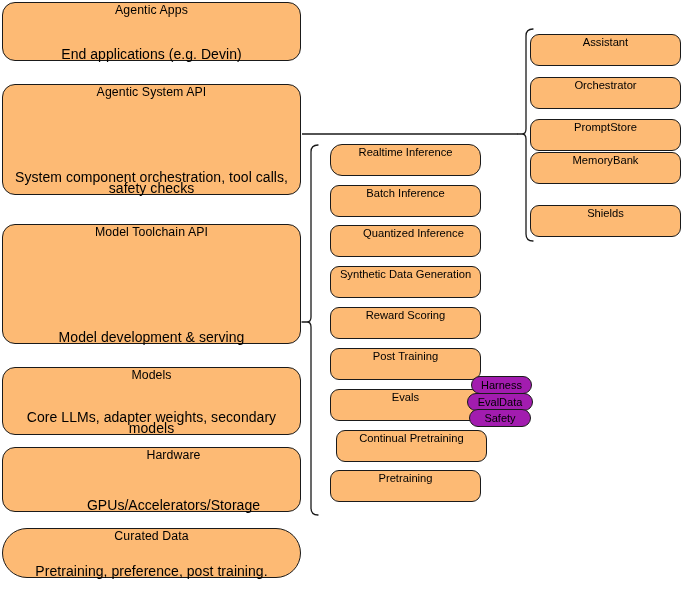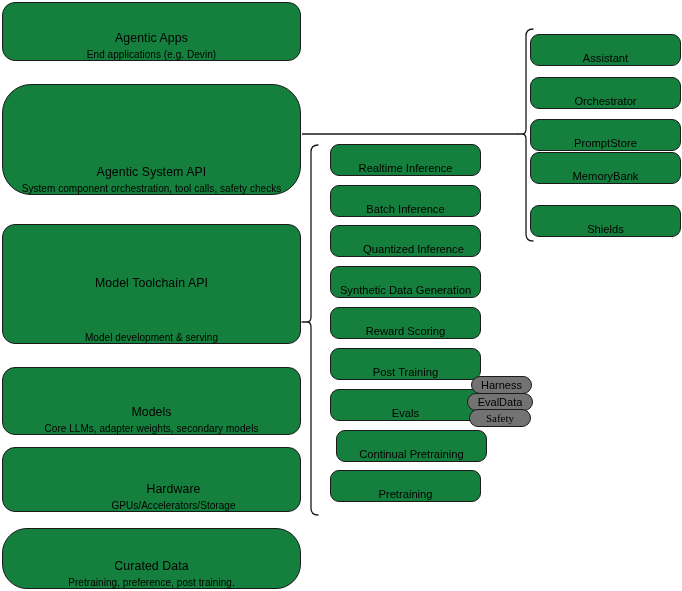--- a/index.html
+++ b/index.html
@@ -18,40 +18,40 @@
   #canvas {
     position: absolute;
     left: 0; top: 0;
     width: 682px;
     height: 591px;
   }
   .box {
     position: absolute;
     box-sizing: border-box;
     border: 1.3px solid #1a1a1a;
-    background: #15803d;
+    background: #fdba74;
     display: flex;
     flex-direction: column;
     align-items: center;
-    justify-content: flex-end;
+    justify-content: space-between;
     text-align: center;
   }
   
   .layer {
     left: 2px;
     width: 299px;
     border-radius: 13px;
   }
   .layer .title {
     font-size: 12.3px;
     line-height: 15px;
     letter-spacing: 0.1px;
   }
   .layer .subtitle {
-    font-size: 10px;
+    font-size: 14px;
     line-height: 11px;
     margin-top: 3px;
     letter-spacing: 0.05px;
   }
   
   .node {
     border-radius: 9px;
     font-size: 11.2px;
     line-height: 14px;
     height: 32px;
@@ -62,21 +62,21 @@
   }
   .right {
     left: 530px;
     width: 151px;
   }
   
   .badge {
     position: absolute;
     box-sizing: border-box;
     border: 1.3px solid #1a1a1a;
-    background: #737373;
+    background: #a21caf;
     border-radius: 11px;
     height: 18px;
     display: flex;
     align-items: center;
     justify-content: center;
     font-size: 11px;
     line-height: 13px;
     text-align: center;
   }
   svg.lines {
@@ -115,46 +115,46 @@
              M526 139
              L526 234
              Q526 241 533 241" stroke="#1a1a1a" stroke-width="1.3" fill="none" stroke-linecap="round"></path>
   </svg>
 
   <div class="box layer" style="top:2px;height:59px;">
     <div class="title">Agentic Apps</div>
     <div class="subtitle">End applications (e.g. Devin)</div>
   </div>
 
-  <div class="box layer" style="top:84px;height:111px;border-radius:29px;">
+  <div class="box layer" style="top:84px;height:111px;">
     <div class="title">Agentic System API</div>
     <div class="subtitle">System component orchestration, tool calls, safety checks</div>
   </div>
 
   <div class="box layer" style="top:224px;height:120px;gap:38px;">
     <div class="title">Model Toolchain API</div>
     <div class="subtitle">Model development &amp; serving</div>
   </div>
 
   <div class="box layer" style="top:367px;height:68px;">
     <div class="title">Models</div>
     <div class="subtitle">Core LLMs, adapter weights, secondary models</div>
   </div>
 
   <div class="box layer" style="top:447px;height:65px;padding-left:44px;">
     <div class="title">Hardware</div>
     <div class="subtitle">GPUs/Accelerators/Storage</div>
   </div>
 
-  <div class="box layer" style="top:528px;height:61px;border-radius:25px;">
+  <div class="box layer" style="top:528px;height:50px;border-radius:25px;">
     <div class="title">Curated Data</div>
     <div class="subtitle">Pretraining, preference, post training.</div>
   </div>
 
-  <div class="box node mid" style="top:144px;">
+  <div class="box node mid" style="top:144px;border-radius:12px;">
     <span>Realtime Inference</span>
   </div>
   <div class="box node mid" style="top:185px;">
     <span>Batch Inference</span>
   </div>
   <div class="box node mid" style="top:225px;padding-left:16px;">
     <span>Quantized Inference</span>
   </div>
   <div class="box node mid" style="top:266px;">
     <span>Synthetic Data Generation</span>
@@ -174,21 +174,21 @@
   <div class="box node mid" style="top:470px;">
     <span>Pretraining</span>
   </div>
 
   <div class="badge" style="left:471px;top:376px;width:61px;">
     <span>Harness</span>
   </div>
   <div class="badge" style="left:467px;top:393px;width:66px;">
     <span>EvalData</span>
   </div>
-  <div class="badge" style="left:469px;top:409px;width:62px;font-family:Liberation Serif, serif;">
+  <div class="badge" style="left:469px;top:409px;width:62px;">
     <span>Safety</span>
   </div>
 
   <div class="box node right" style="top:34px;">
     <span>Assistant</span>
   </div>
   <div class="box node right" style="top:77px;">
     <span>Orchestrator</span>
   </div>
   <div class="box node right" style="top:119px;">

